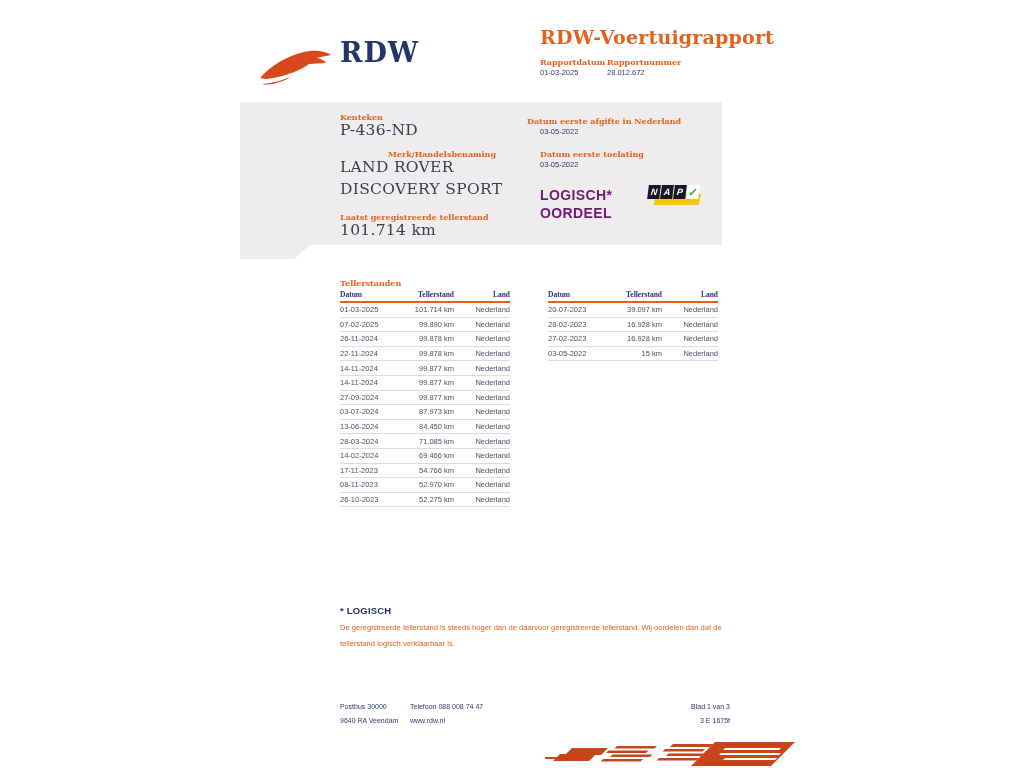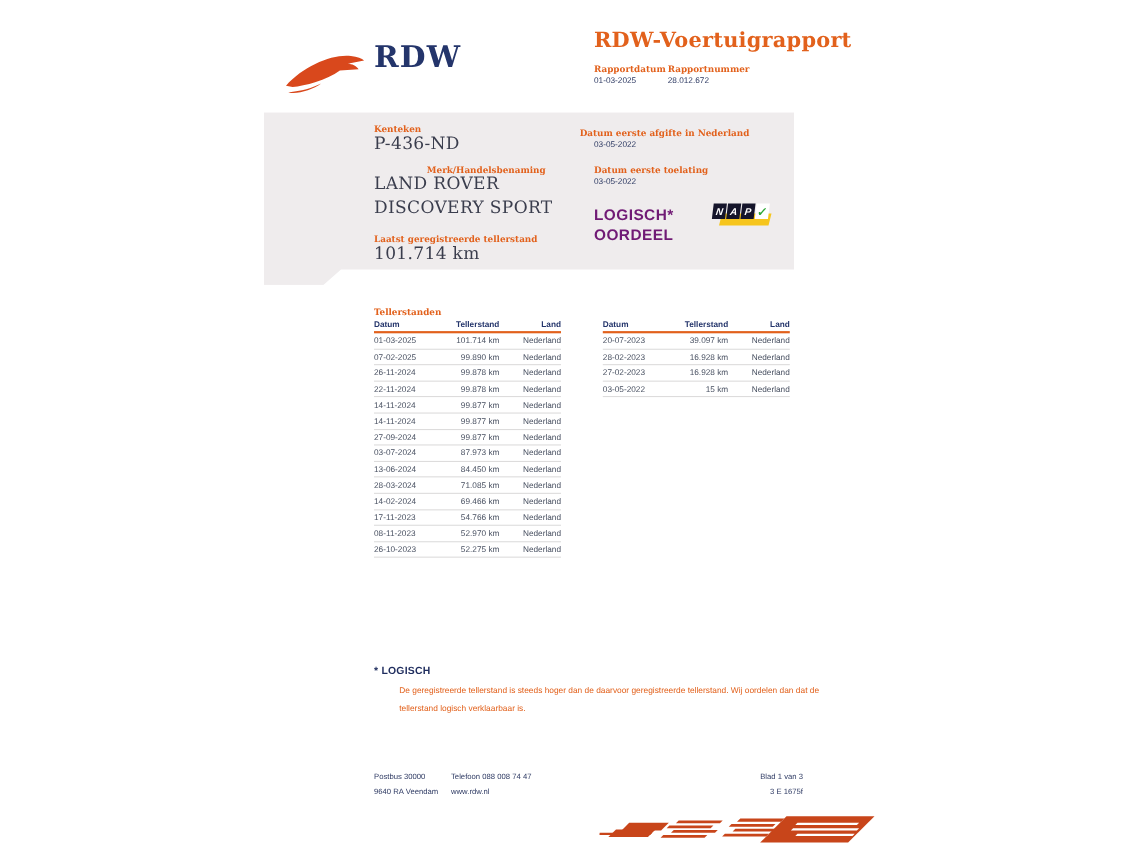--- a/index.html
+++ b/index.html
@@ -68,38 +68,38 @@
   
   .section-title {
     position:absolute; left:340px; top:278px;
     font-family:"DejaVu Serif", serif; font-size:8px; font-weight:700; color:#e2611c;
   }
   .otable { position:absolute; top:290px; width:170px; font-size:7.5px; color:#485061; }
   .otable.left  { left:340px; }
   .otable.right { left:548px; }
   .thead {
     display:flex; font-weight:700; color:#24356b;
-    border-bottom:2px solid #e2611c; padding-bottom:3px; height:13px; align-items:flex-start;
+    border-bottom:2px solid #e2611c; padding-bottom:3px; height:13px; align-items:flex-start;font-family:Liberation Serif, serif;
   }
   .trow {
     display:flex; height:14.6px; align-items:center;
     border-bottom:1px solid #dddcdc;
   }
   .col-datum  { width:62px; text-align:left; }
   .col-teller { width:52px; text-align:right; }
   .col-land   { flex:1; text-align:right; }
 
   
   .footnote-title {
     position:absolute; left:340px; top:605px;
     font-size:9.5px; font-weight:700; color:#1f2d5e; letter-spacing:0.2px;
   }
   .footnote-text {
     position:absolute; left:340px; top:620px; width:394px;
-    font-size:7.6px; line-height:15.5px; color:#e2611c;margin-left:23px;
+    font-size:7.6px; line-height:15.5px; color:#e2611c;
   }
 
   
   .footer-col { position:absolute; font-size:7px; color:#2e3a63; line-height:14px; }
   .fc1 { left:340px; top:700px; }
   .fc2 { left:410px; top:700px; }
   .fc3 { right:294px; top:700px; text-align:right; }
 
   
   .bottom-graphic { position:absolute; left:545px; top:740px; width:256px; height:28px; }

